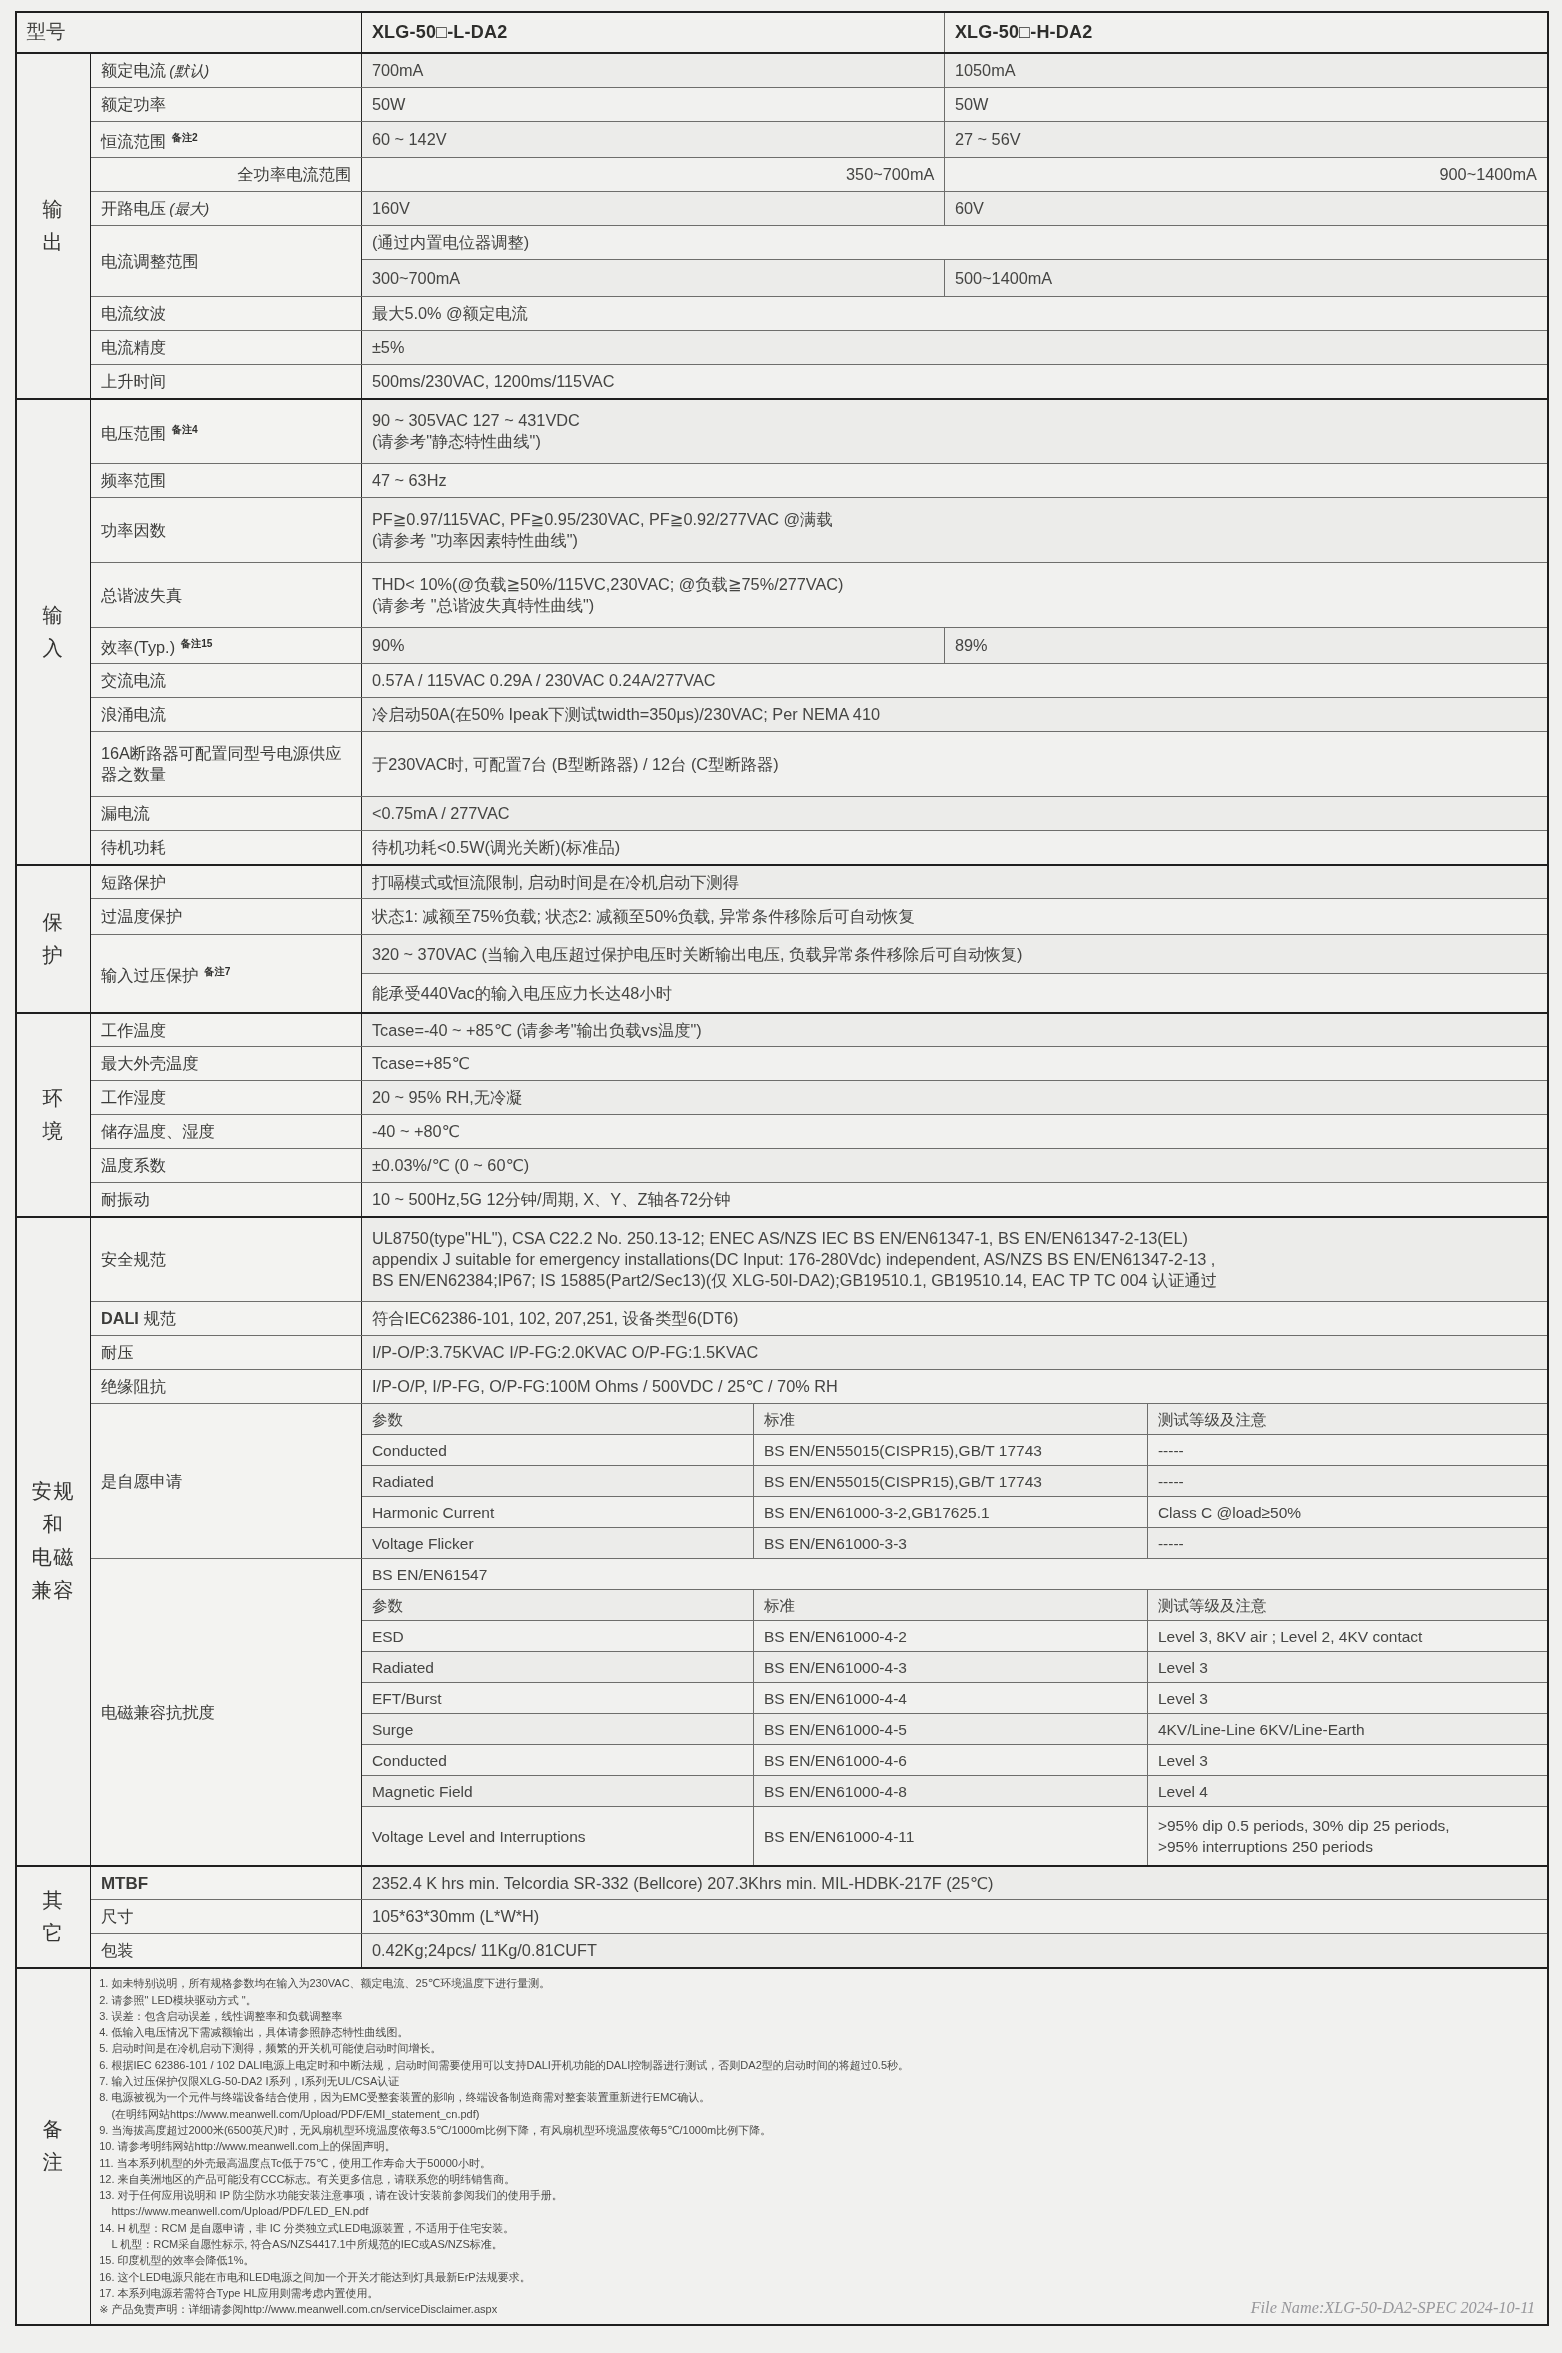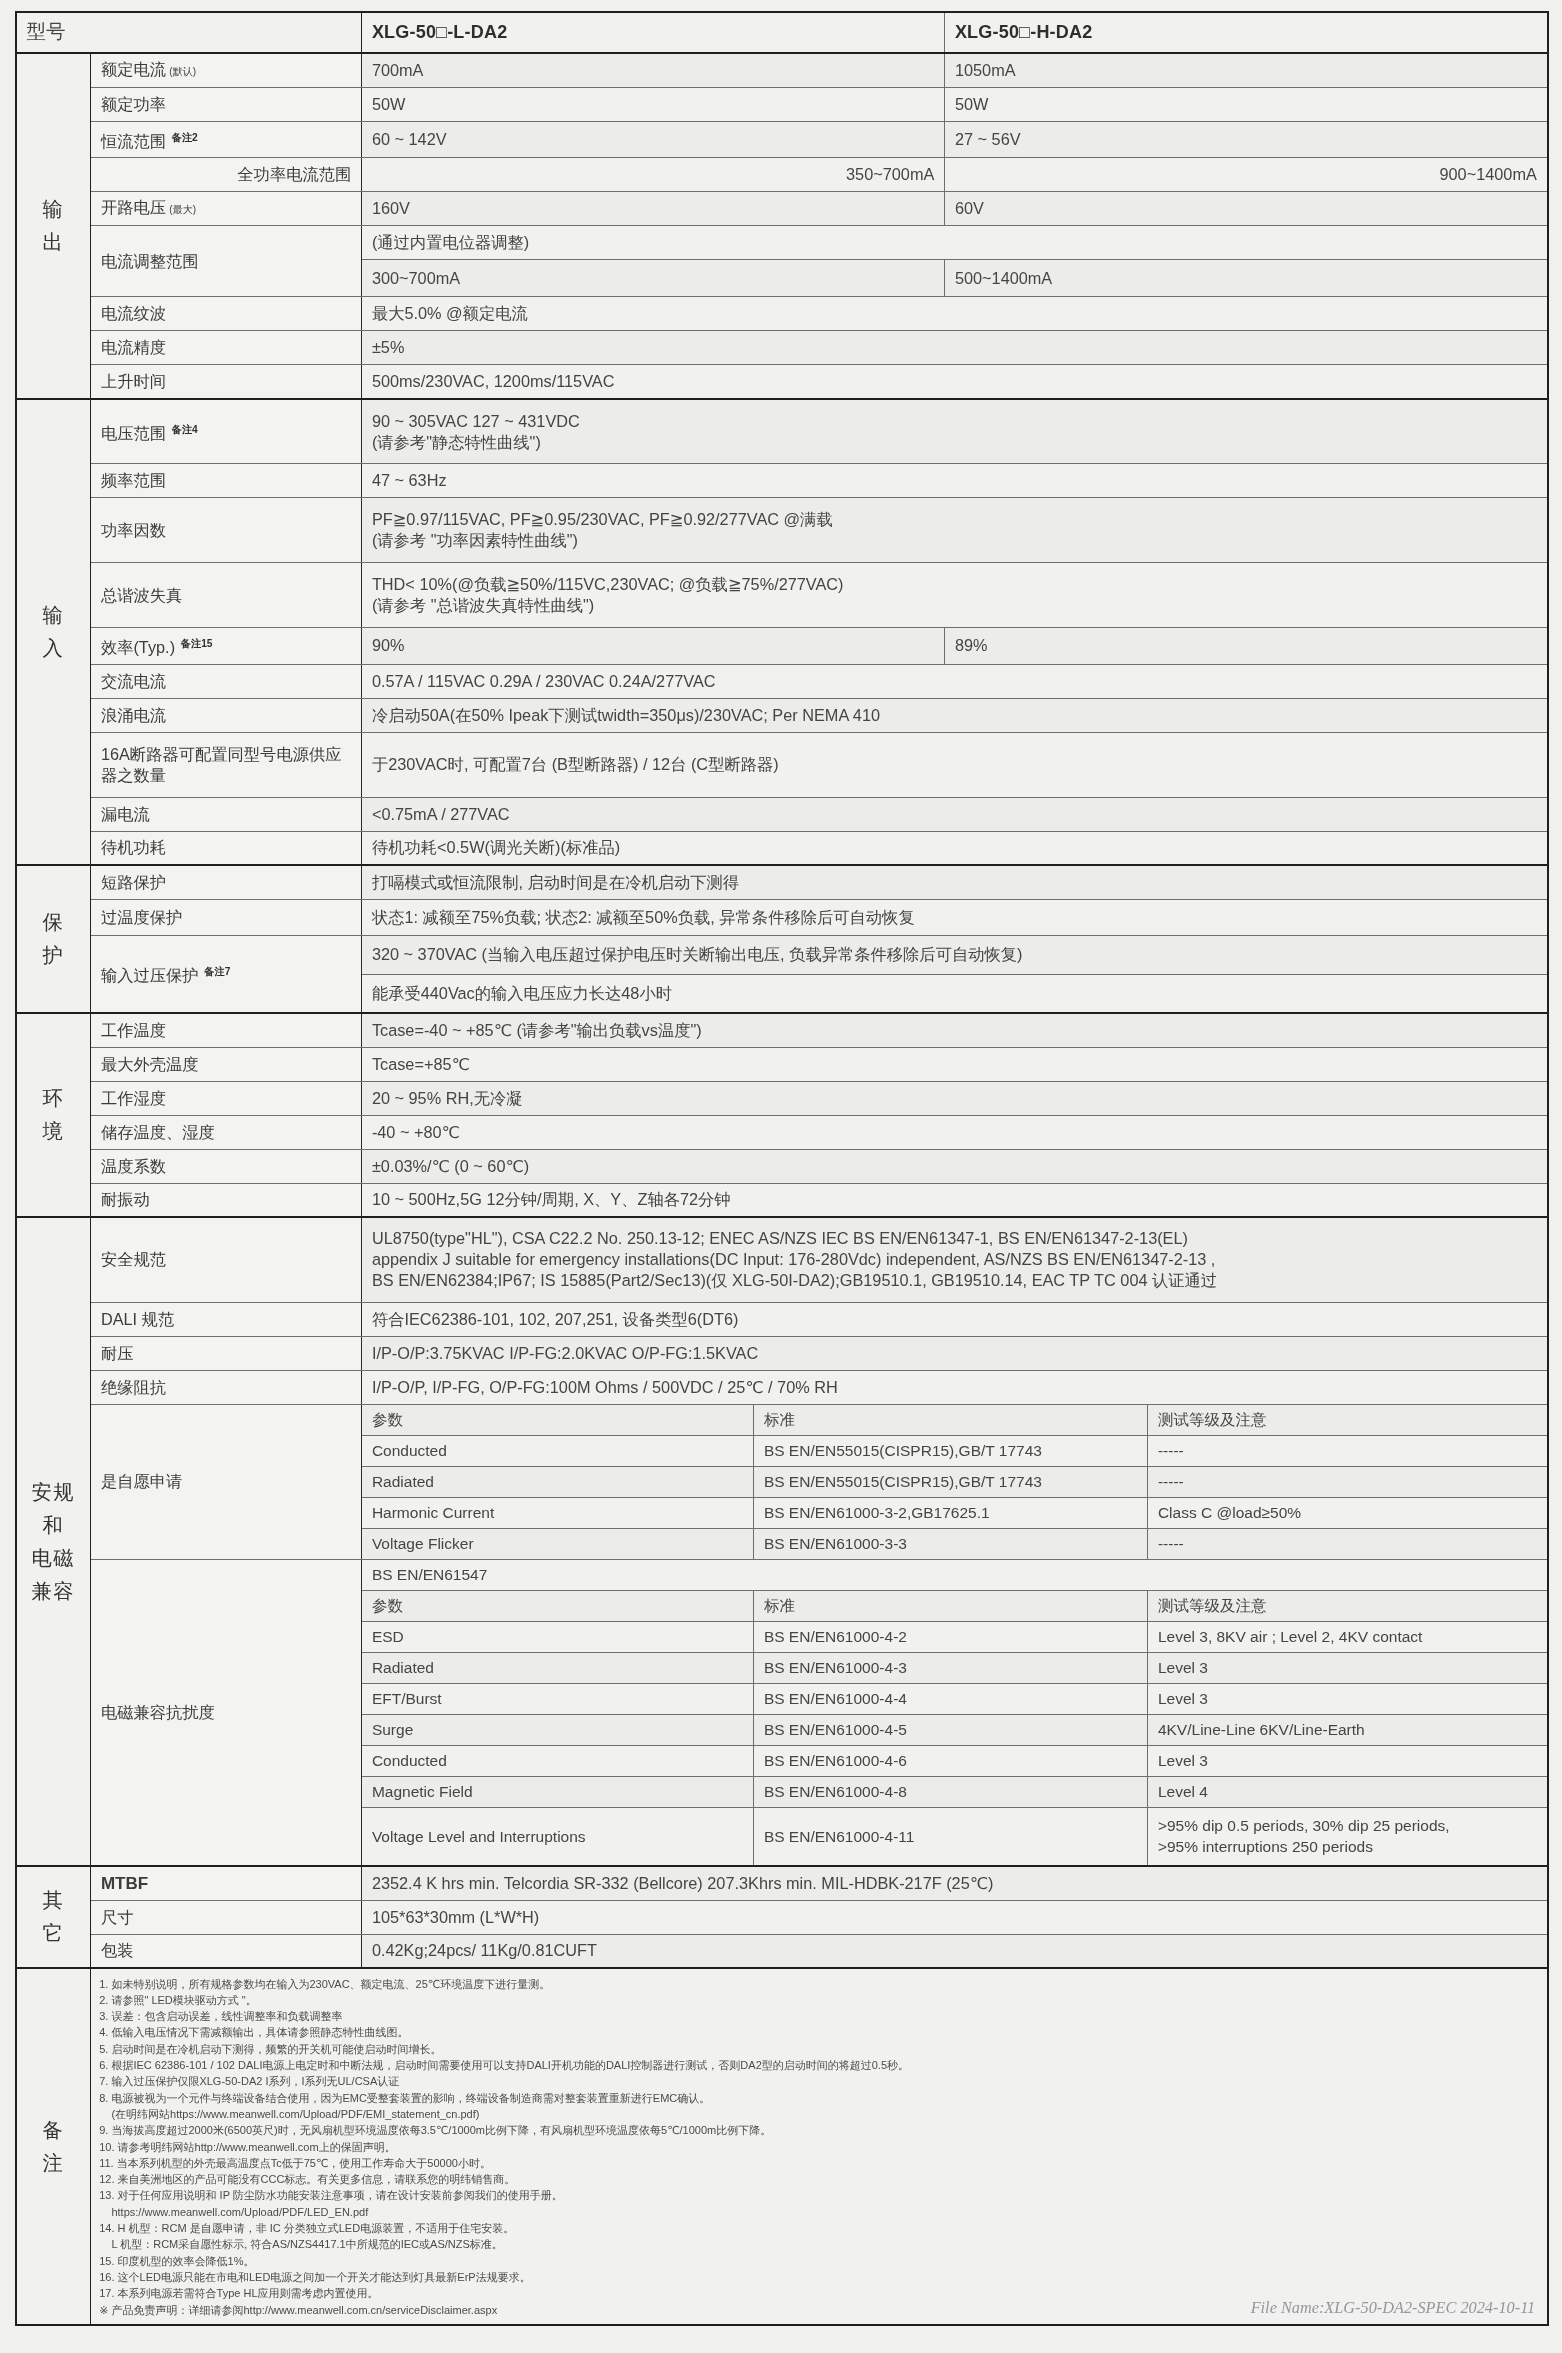--- a/index.html
+++ b/index.html
@@ -55,42 +55,42 @@
     background:#f3f3f1;
     color:#3c3c3a;
     border-right:1.6px solid #2a2a28;
   }
   td.pb .t{font-weight:bold;font-size:17px;letter-spacing:0;}
   td.model .t{font-weight:bold;font-size:18px;color:#2e2e2c;letter-spacing:0.2px;}
   td.val{background:#f1f1ef;}
   tr:nth-child(even) td.val{background:#ececea;}
   td.emc{font-size:15.5px;padding:3.3px 9.8px;}
   sup.note{font-size:10.2px;font-weight:bold;color:#2f2f2d;margin-left:5.7px;}
-  span.sub{font-size:10px;color:#3c3c3a;margin-left:3.3px;}
+  span.sub{font-size:15px;color:#3c3c3a;margin-left:3.3px;font-style:italic;}
   td.notes-cell{
     background:#f1f1ef;
     vertical-align:top;
     position:relative;
     padding:6.5px 8.1px;
   }
   .notes-text{
     font-size:11px;
     line-height:16.3px;
     color:#4a4a48;
     white-space:pre-wrap;
   }
   .file-name{
     position:absolute;
     right:11.4px;bottom:6.5px;
     font-family:"Liberation Serif","DejaVu Serif",serif;
     font-style:italic;
     font-size:16.3px;
     color:#97979b;
   }
-  b.lat{font-weight:normal;margin-top:8px;}
+  b.lat{font-weight:bold;margin-top:8px;}
 </style>
 </head>
 <body>
 
 <div class="sheet">
   <table class="spec">
     <colgroup>
       <col style="width:75px">
         <col style="width:271px">
         <col style="width:392px">

